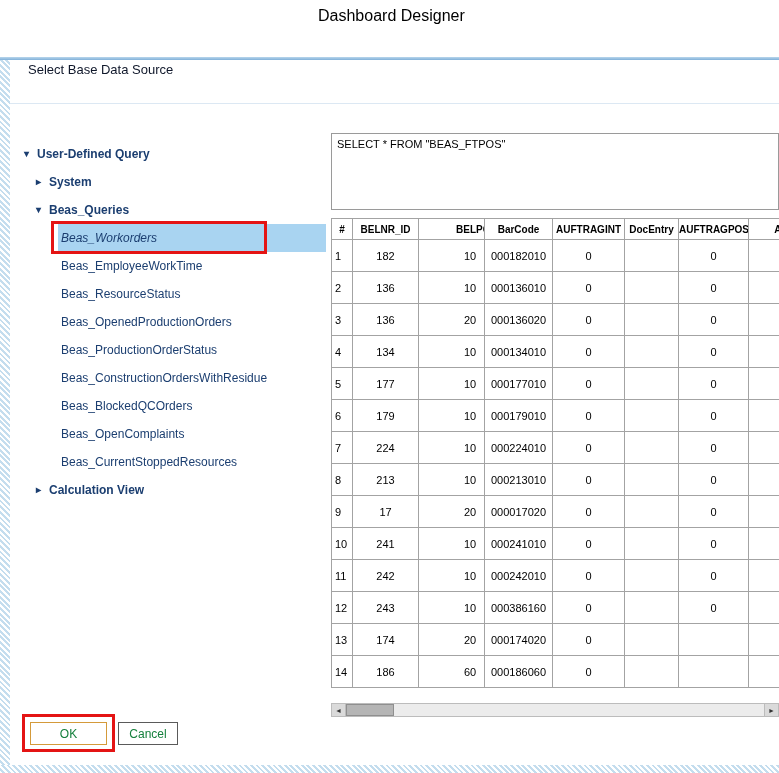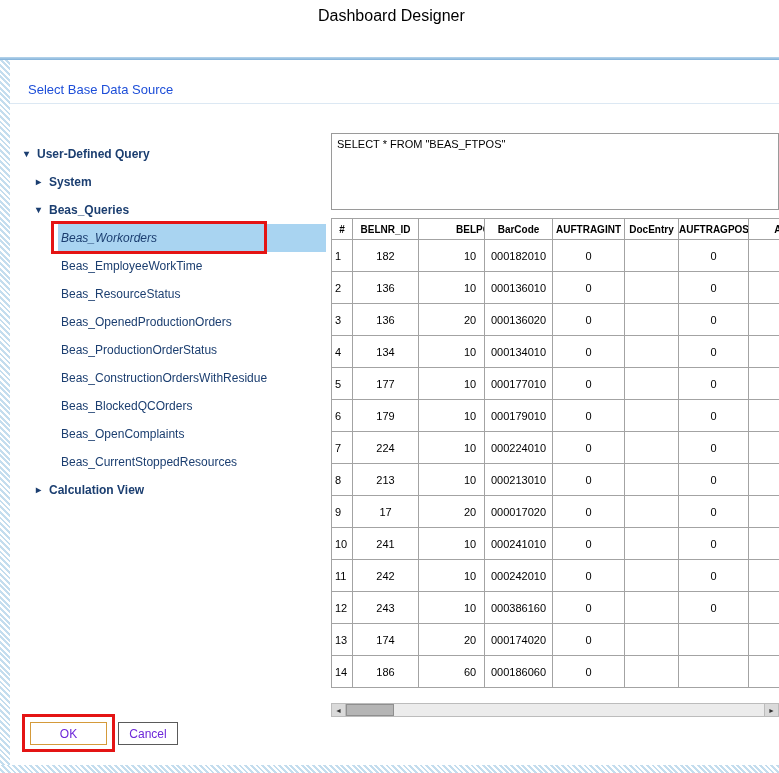--- a/index.html
+++ b/index.html
@@ -6,21 +6,21 @@
   html, body { background: #ffffff; }
   body { font-family: "Liberation Sans", sans-serif; }
   .page { position: relative; width: 779px; height: 773px; background: #fff; overflow: hidden; }
 
   .title { position: absolute; top: 7px; left: 318px; width: 479px; 
            font-size: 16px; font-weight: normal; color: #000; }
 
   .top-line { position: absolute; top: 57px; left: 0; width: 779px; height: 3px;
               background: linear-gradient(to bottom, #b9d6ec, #7fb0d9); }
 
-  .panel-header { position: absolute; top: 82px; left: 28px; font-size: 13px; color: #1d4ed8; }
+  .panel-header { position: absolute; top: 62px; left: 28px; font-size: 13px; color: #0f172a; }
   .header-rule { position: absolute; top: 103px; left: 10px; width: 769px; height: 1px; background: #dce8f3; }
 
   .stripes { background: repeating-linear-gradient(45deg, #ffffff 0px, #ffffff 2px, #c4ddee 2px, #c4ddee 4px); }
   .stripes-left { position: absolute; top: 60px; left: 0; width: 10px; height: 705px; }
   .stripes-bottom { position: absolute; top: 765px; left: 0; width: 779px; height: 8px; }
 
   
   .tree { position: absolute; top: 140px; left: 24px; width: 302px; font-size: 12px; color: #1b3e70; }
   .tree-item { height: 28px; display: flex; align-items: center; cursor: pointer; white-space: nowrap; }
   .tree-item .tri { width: 13px; flex: 0 0 13px; font-size: 10px; color: #1b3e70; line-height: 1; }
@@ -50,21 +50,21 @@
   .scroll-btn { width: 14px; height: 100%; background: #dadada; display: flex; align-items: center;
                 justify-content: center; font-size: 7px; color: #333; cursor: pointer; }
   .scroll-btn.left  { border-right: 1px solid #bcbcbc; }
   .scroll-btn.right { border-left: 1px solid #bcbcbc; }
   .scroll-track { flex: 1; position: relative; }
   .scroll-thumb { position: absolute; left: 0; top: 0; width: 48px; height: 100%;
                   background: #b5b5b5; border: 1px solid #8f8f8f; cursor: pointer; }
 
   
   .btn { position: absolute; height: 23px; font-size: 12px; font-family: inherit; background: #fff;
-         cursor: pointer; color: #6d28d9; text-align: center; }
+         cursor: pointer; color: #15803d; text-align: center; }
   .btn-ok { left: 30px; top: 722px; width: 77px; border: 1px solid #d49a3a; }
   .btn-cancel { left: 118px; top: 722px; width: 60px; border: 1px solid #5a5a5a; }
 
   
   .annot { position: absolute; border: 3px solid #e41414; pointer-events: none; background: transparent; }
   .annot-workorders { left: 51px; top: 221px; width: 216px; height: 33px; }
   .annot-ok { left: 22px; top: 714px; width: 93px; height: 38px; }
 </style>
 </head>
 <body>

